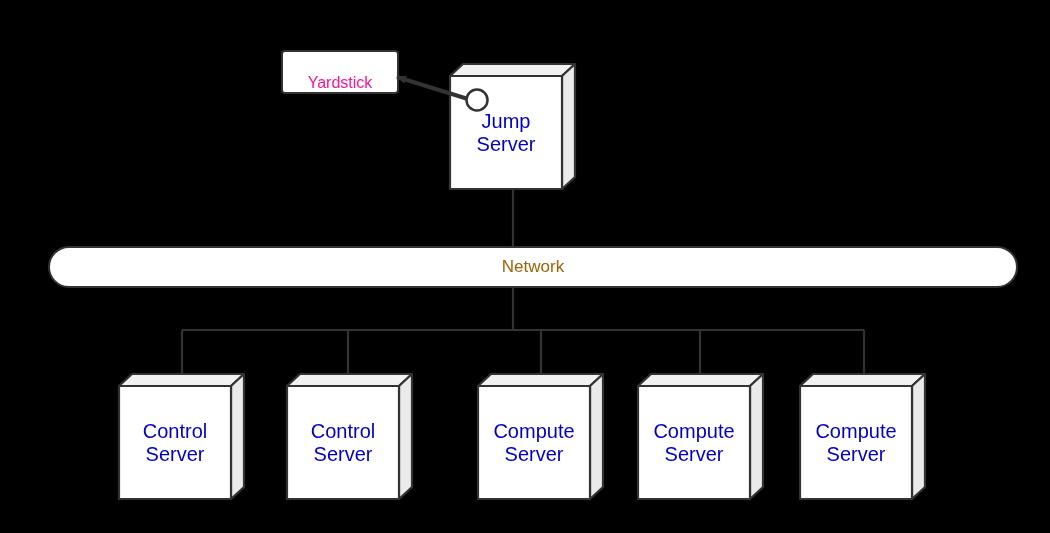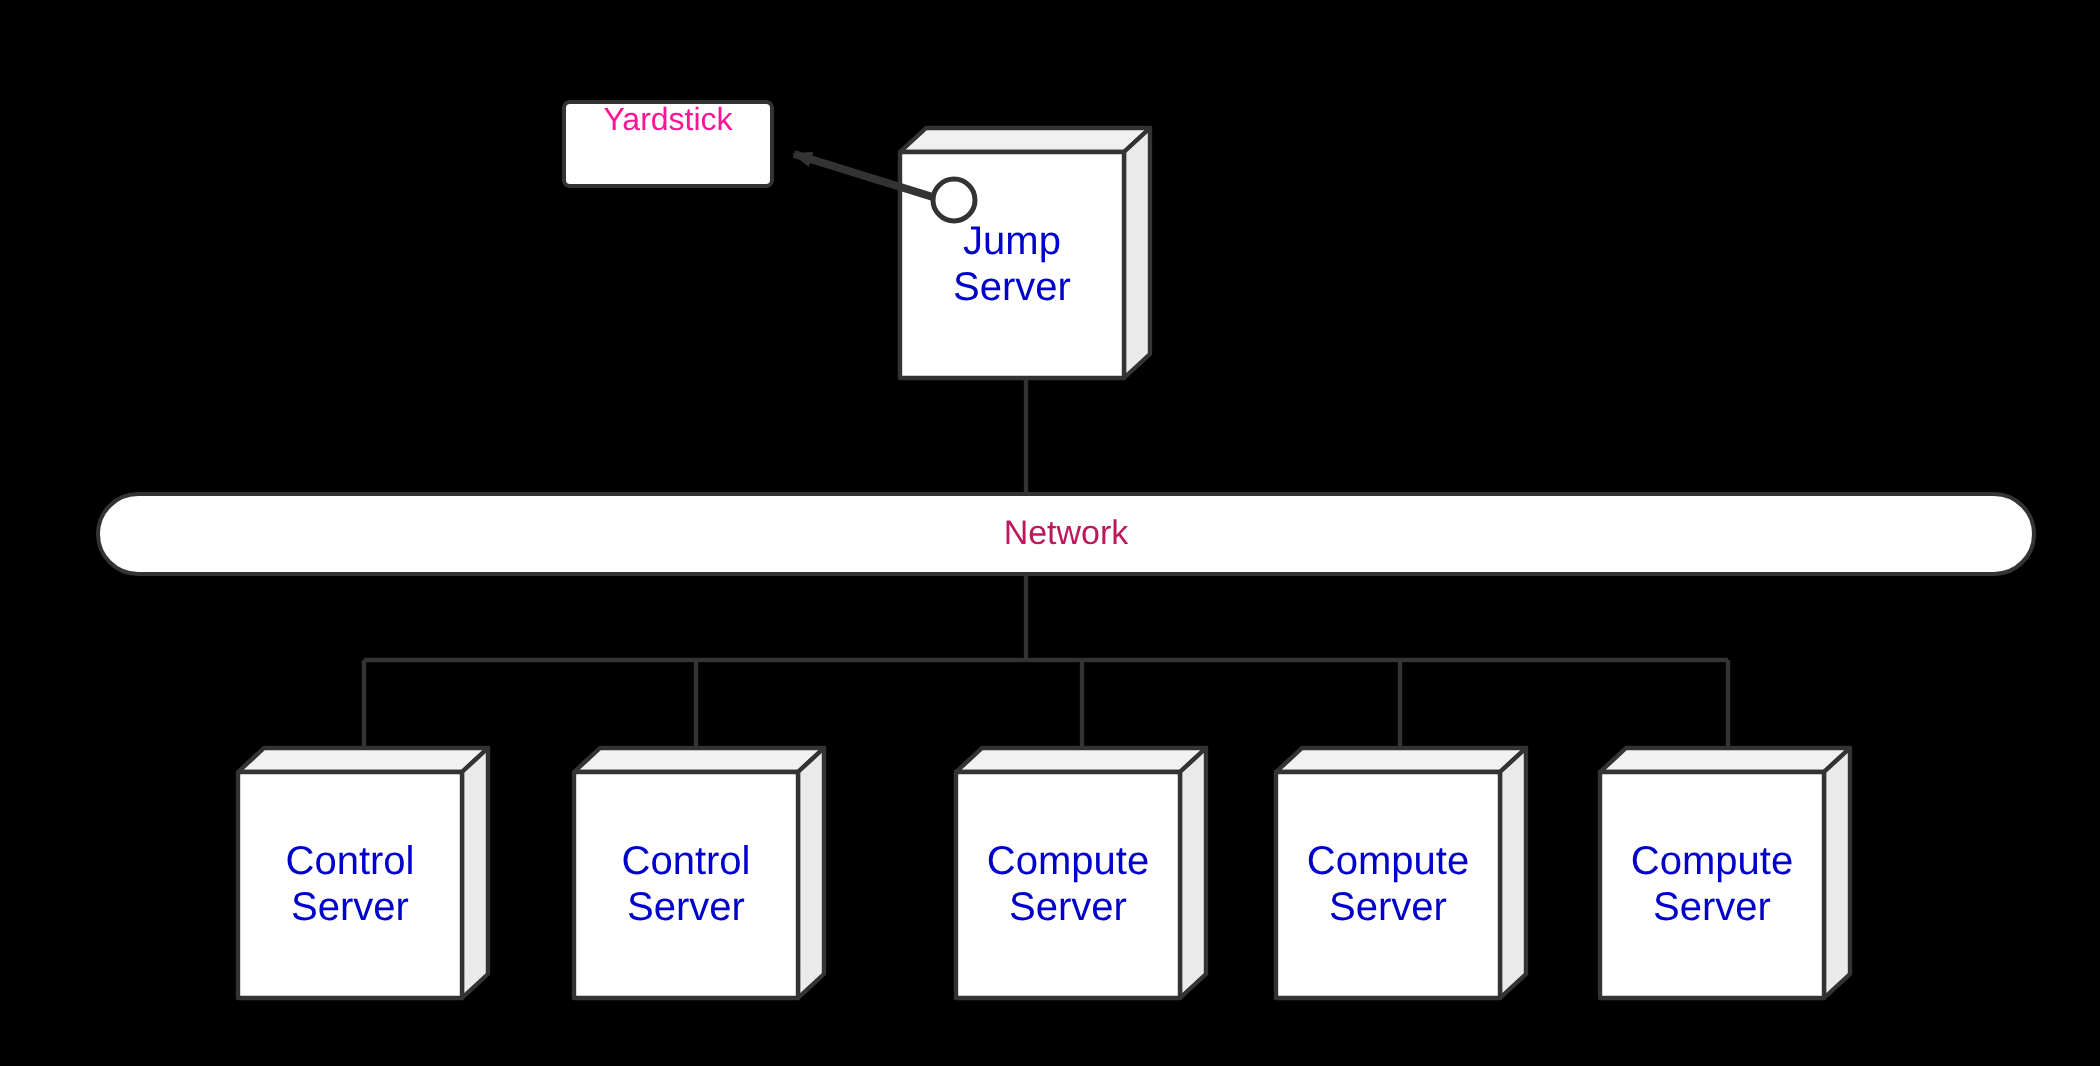--- a/index.html
+++ b/index.html
@@ -50,28 +50,28 @@
     color: #0000cc;
     font-size: 20px;
     line-height: 23px;
     z-index: 2;
   }
 
   .yardstick-node {
     position: absolute;
     left: 281px;
     top: 50px;
-    width: 106px;
+    width: 118px;
     height: 44px;
     box-sizing: border-box;
     background: #ffffff;
     border: 2px solid #333333;
     border-radius: 4px;
     display: flex;
-    align-items: flex-start;
+    align-items: flex-end;
     justify-content: center;
     font-size: 16px;
     color: #ff1493;
     z-index: 2;
   }
 
   .network-node {
     position: absolute;
     left: 48px;
     top: 246px;
@@ -121,21 +121,21 @@
       <polygon class="face-top" points="2,14 15,2 127,2 114,14"></polygon>
       <polygon class="face-side" points="114,14 127,2 127,115 114,127"></polygon>
       <rect class="face-front" x="2" y="14" width="112" height="113"></rect>
     </svg>
     <div class="box-label" style="color: rgb(0, 0, 204);">
       <span>Jump</span>
       <span>Server</span>
     </div>
   </div>
 
-  <div class="network-node" style="color: #be185d;">
+  <div class="network-node" style="color: #a16207;">
     <span>Network</span>
   </div>
 
   <div class="box3d" style="left:117px; top:372px;">
     <svg width="129" height="129">
       <polygon class="face-top" points="2,14 15,2 127,2 114,14"></polygon>
       <polygon class="face-side" points="114,14 127,2 127,115 114,127"></polygon>
       <rect class="face-front" x="2" y="14" width="112" height="113"></rect>
     </svg>
     <div class="box-label" style="color: rgb(0, 0, 204);">

